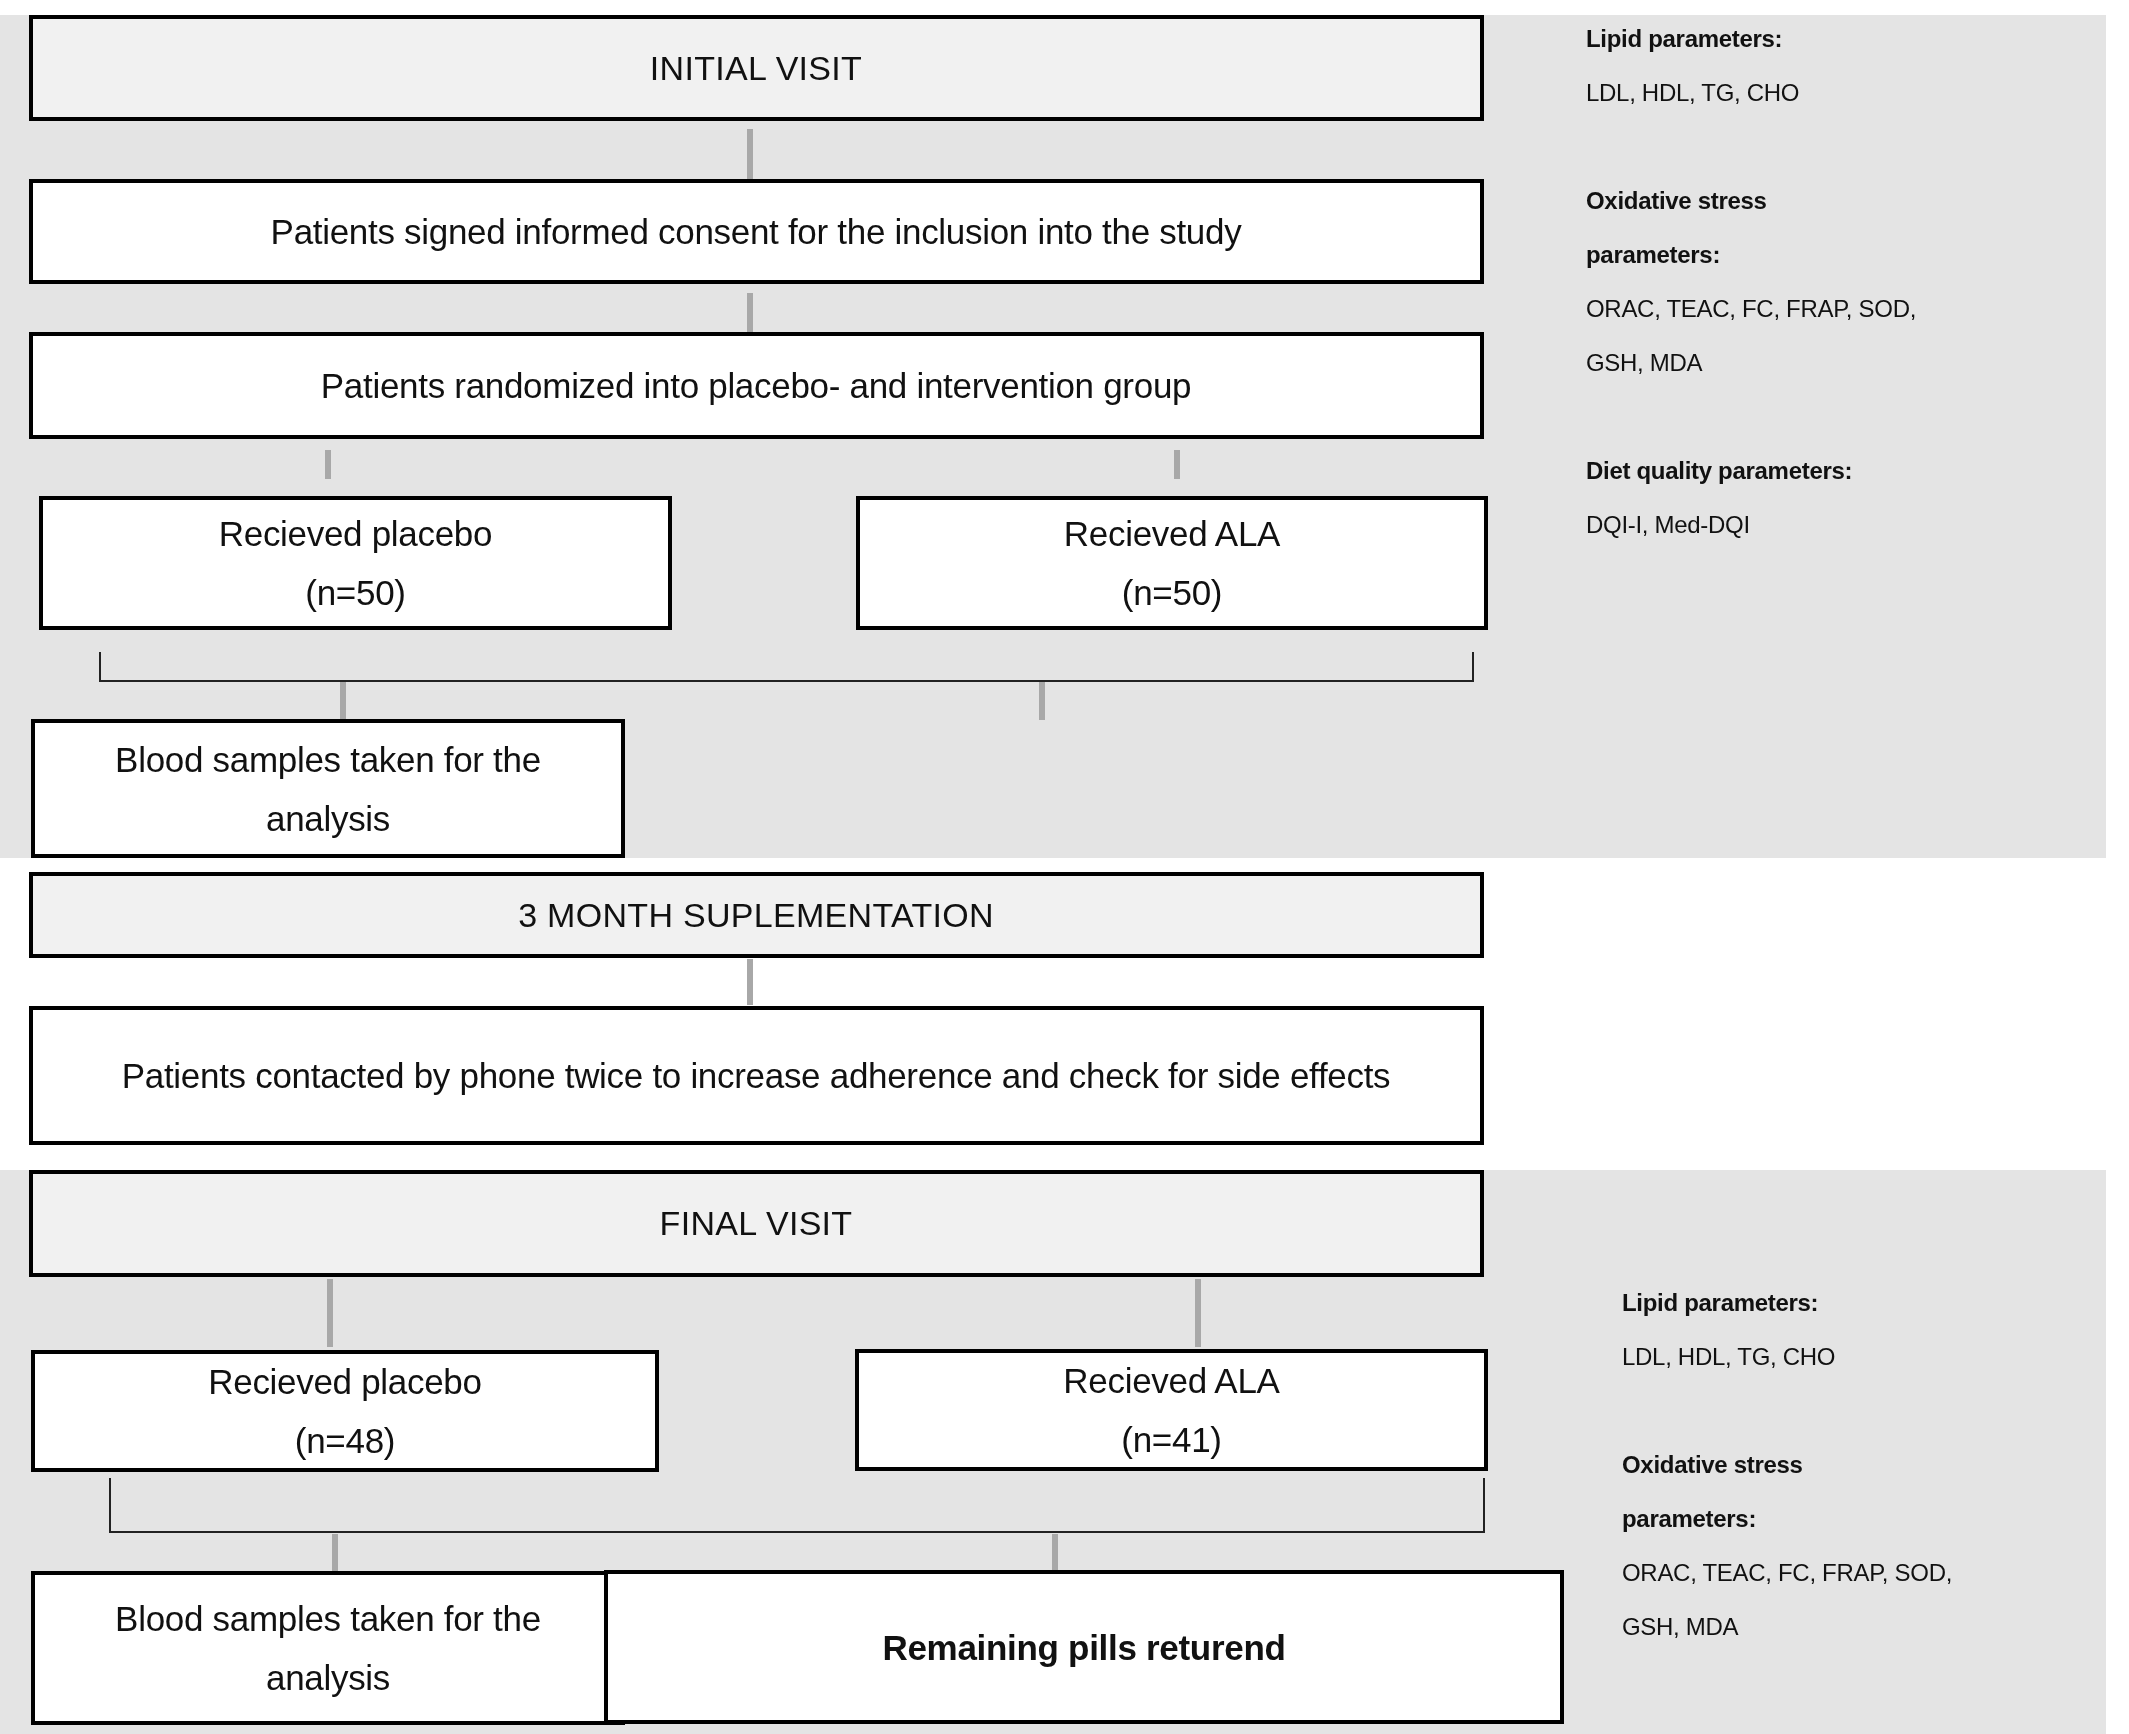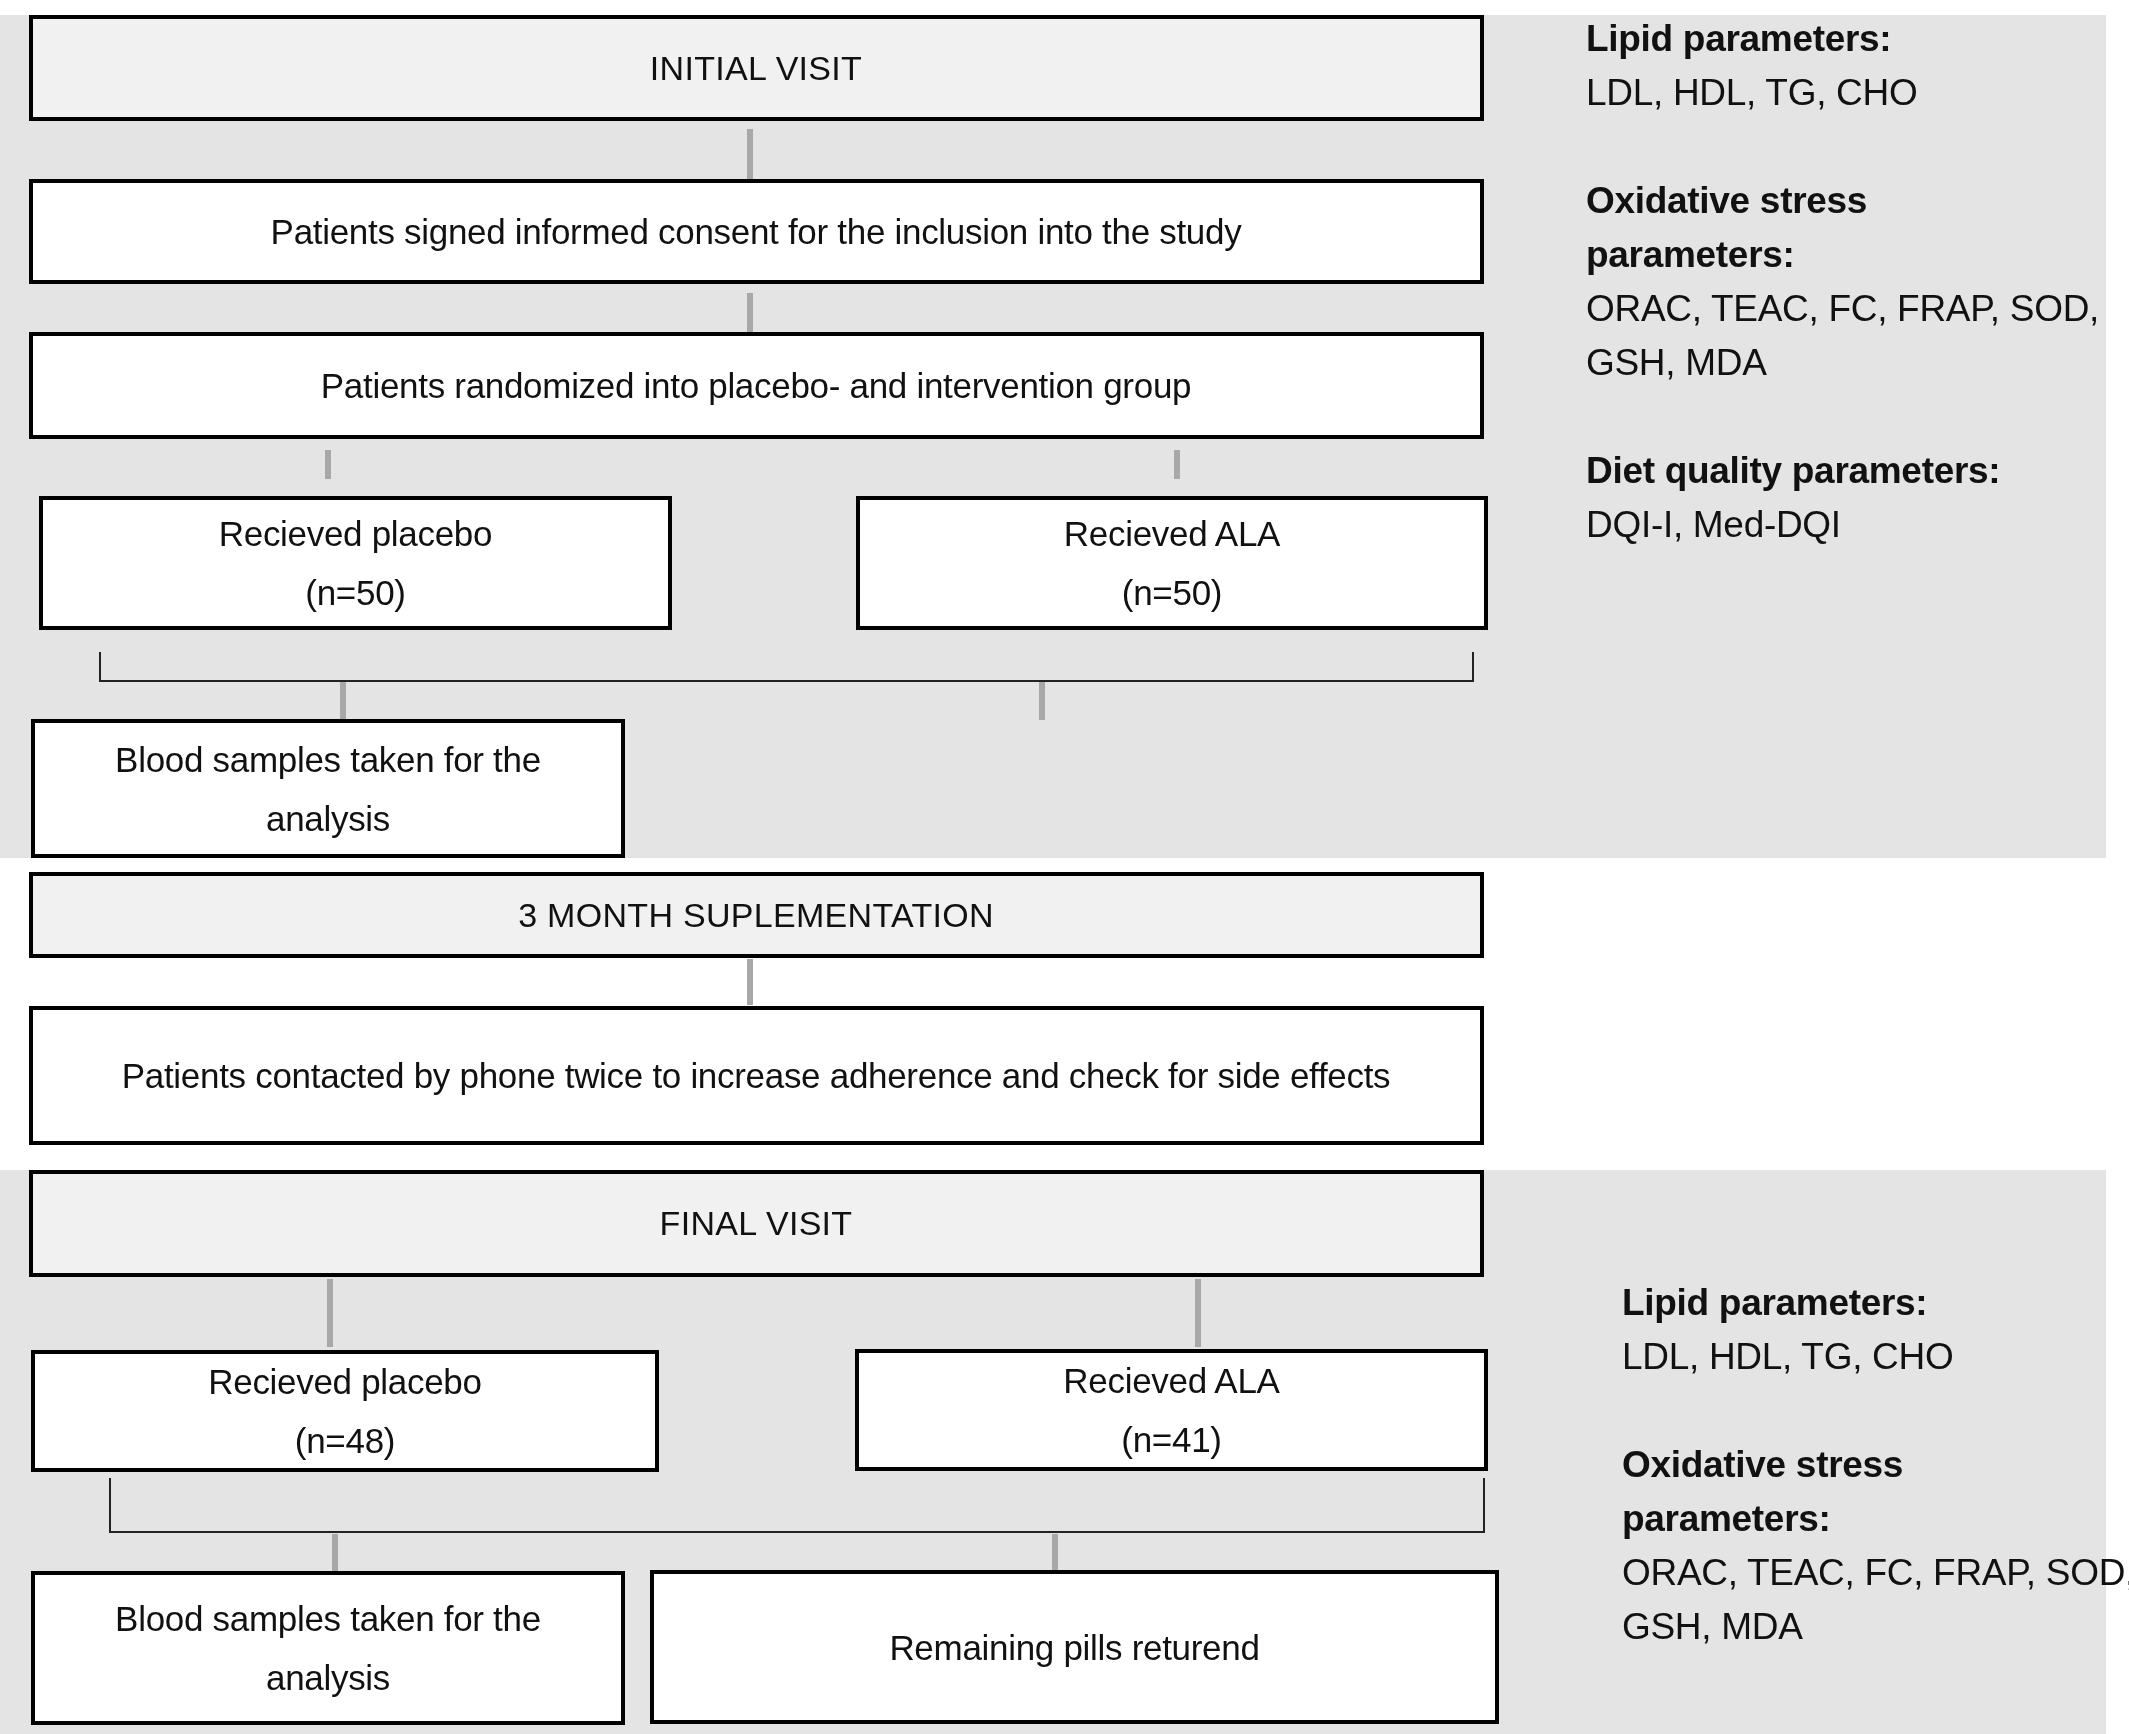--- a/index.html
+++ b/index.html
@@ -13,21 +13,21 @@
     background:#ffffff; display:flex; flex-direction:column;
     align-items:center; justify-content:center; text-align:center;
     font-size:35px; letter-spacing:-0.3px;
   }
   .wide { border-width:4.8px; }
   .hdr  { background:#f1f1f1; font-size:34px; letter-spacing:0.3px; }
   .line { line-height:59px; white-space:nowrap; }
   .line1l { line-height:41px; white-space:nowrap; }
   .stub { position:absolute; width:6.1px; background:#a8a8a8; }
   .bk   { position:absolute; background:#222222; }
-  .side { position:absolute; width:530px; font-size:37px; line-height:54px; letter-spacing:-0.3px; }
+  .side { position:absolute; width:530px; font-size:24px; line-height:54px; letter-spacing:-0.3px; }
   .side p { margin:0; }
   .side p.gap { margin-top:54px; }
   .side .t { font-weight:bold; }
 </style>
 </head>
 <body>
 
 <div id="stage">
 
   <div class="gpanel" style="left:0;top:15px;width:2106px;height:843px;"></div>
@@ -101,21 +101,21 @@
   <div class="box" style="left:855px;top:1349px;width:633px;height:122px;">
     <div class="line">Recieved ALA</div>
     <div class="line">(n=41)</div>
   </div>
 
   <div class="box" style="left:31px;top:1571px;width:594px;height:154px;">
     <div class="line">Blood samples taken for the</div>
     <div class="line">analysis</div>
   </div>
 
-  <div class="box" style="left:650px;top:1570px;width:849px;height:154px;">
+  <div class="box" style="left:604px;top:1570px;width:960px;height:154px;font-weight:bold;">
     <div class="line1l">Remaining pills returend</div>
   </div>
 
   <div class="side" style="left:1586px;top:12.2px;">
     <p class="t">Lipid parameters:</p>
     <p>LDL, HDL, TG, CHO</p>
     <p class="t gap">Oxidative stress</p>
     <p class="t">parameters:</p>
     <p>ORAC, TEAC, FC, FRAP, SOD,</p>
     <p>GSH, MDA</p>

